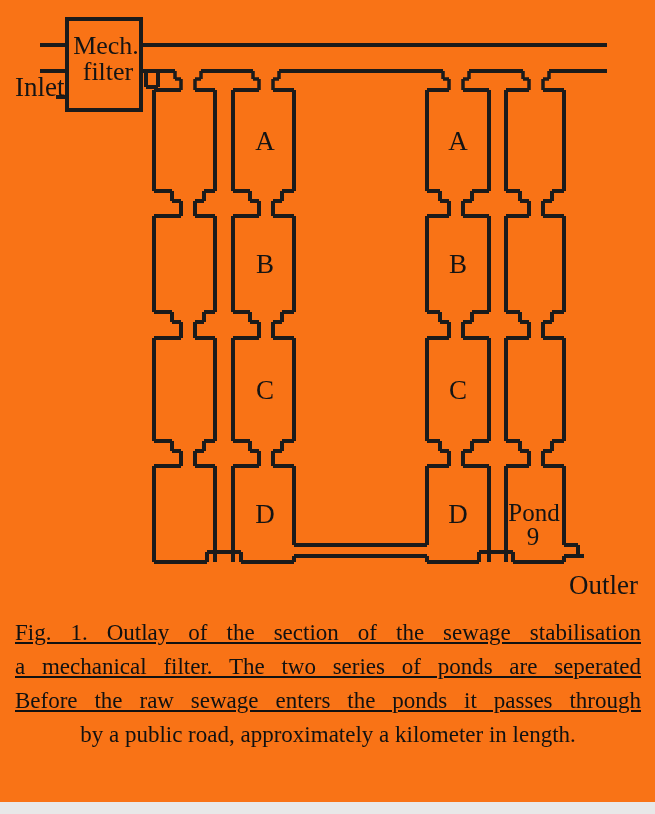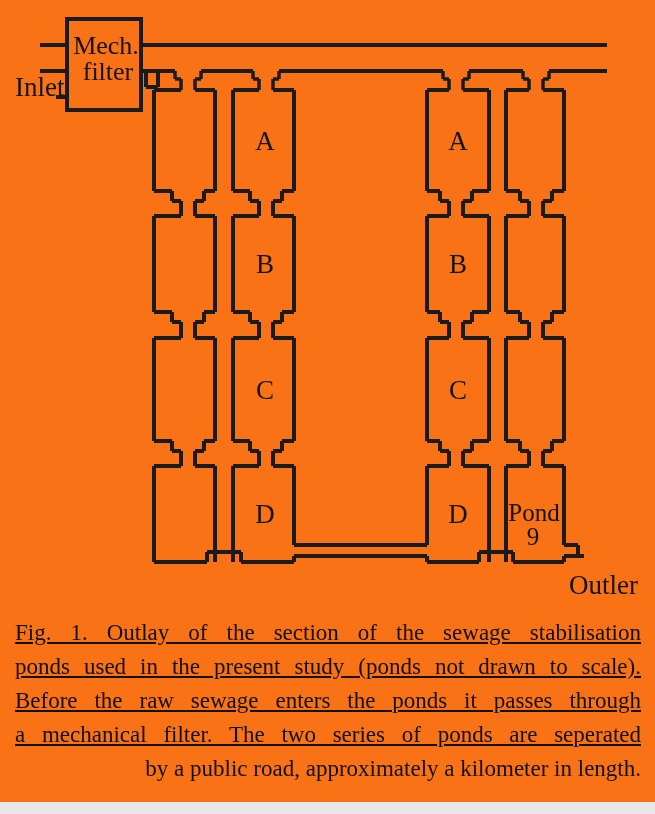--- a/index.html
+++ b/index.html
@@ -13,21 +13,21 @@
   svg text{fill:#141414;font-family:"Liberation Serif", serif;}
   .pond-label{font-size:27px;}
   .box-label{font-size:26px;}
   .side-label{font-size:27px;}
   .pond9-label{font-size:25px;}
   .caption{
     padding:10px 14px 0 15px;
     font-size:23px;line-height:34px;color:#111;
   }
   .caption .jline{text-align:justify;text-align-last:justify;white-space:normal;text-decoration:underline;}
-  .caption .lline{text-align:right;}
+  .caption .lline{text-align:center;}
 </style>
 </head>
 <body>
 
 <div id="page">
 
   <svg width="655" height="606" viewBox="0 0 655 606" aria-hidden="true">
 
     <path class="ink" d="M40 45 H67 M141 45 H607 M40 71 H67 M56 97 H67 M141 71 H175 M201 71 H253 M279 71 H443 M469 71 H523 M549 71 H607 M146 71 V87 M158 71 V87 M146 87 H158"></path>
 
@@ -76,19 +76,18 @@
     <text class="pond-label" x="458" y="273" text-anchor="middle">B</text>
     <text class="pond-label" x="458" y="399" text-anchor="middle">C</text>
     <text class="pond-label" x="458" y="523" text-anchor="middle">D</text>
 
     <text class="pond9-label" x="534" y="521" text-anchor="middle">Pond</text>
     <text class="pond9-label" x="533" y="545" text-anchor="middle">9</text>
   </svg>
 
   <div class="caption">
     <div class="jline">Fig. 1. Outlay of the section of the sewage stabilisation</div>
-    <div class="jline">ponds used in the present study (ponds not drawn to scale).</div>
+    <div class="jline">a mechanical filter. The two series of ponds are seperated</div>
     <div class="jline">Before the raw sewage enters the ponds it passes through</div>
-    <div class="jline">a mechanical filter. The two series of ponds are seperated</div>
     <div class="lline">by a public road, approximately a kilometer in length.</div>
   </div>
 
 </div>
 
 </body></html>

